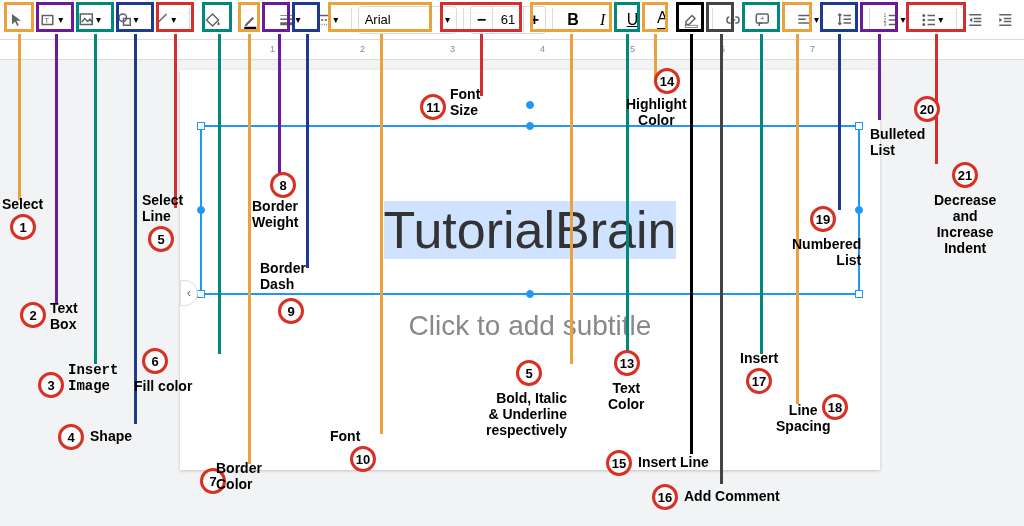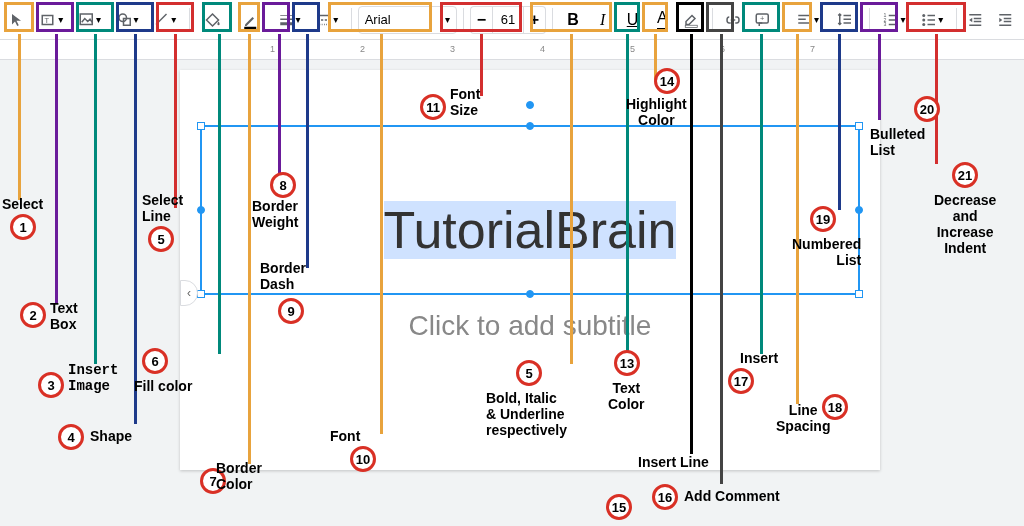--- a/index.html
+++ b/index.html
@@ -313,40 +313,40 @@
 <div class="num-circle" style="left:278px;top:298px;">9</div>
 
 <div class="label" style="left:330px;top:428px;">Font</div>
 <div class="num-circle" style="left:350px;top:446px;">10</div>
 
 <div class="num-circle" style="left:420px;top:94px;">11</div>
 <div class="label" style="left:450px;top:86px;white-space:pre-line;">Font
 Size</div>
 
 <div class="num-circle" style="left:516px;top:360px;">5</div>
-<div class="label" style="left:486px;top:390px;white-space:pre-line;text-align:left;">Bold, Italic
+<div class="label" style="left:486px;top:390px;white-space:pre-line;text-align:right;">Bold, Italic
 &amp; Underline
 respectively</div>
 
 <div class="num-circle" style="left:614px;top:350px;">13</div>
 <div class="label" style="left:608px;top:380px;white-space:pre-line;text-align:center;">Text
 Color</div>
 
 <div class="num-circle" style="left:654px;top:68px;">14</div>
 <div class="label" style="left:626px;top:96px;white-space:pre-line;text-align:center;">Highlight
 Color</div>
 
-<div class="num-circle" style="left:606px;top:450px;margin-top:44px;">15</div>
+<div class="num-circle" style="left:606px;top:450px;">15</div>
 <div class="label" style="left:638px;top:454px;">Insert Line</div>
 
 <div class="num-circle" style="left:652px;top:484px;">16</div>
 <div class="label" style="left:684px;top:488px;">Add Comment</div>
 
 <div class="label" style="left:740px;top:350px;">Insert</div>
-<div class="num-circle" style="left:728px;top:368px;">17</div>
+<div class="num-circle" style="left:746px;top:368px;">17</div>
 
 <div class="num-circle" style="left:822px;top:394px;">18</div>
 <div class="label" style="left:776px;top:402px;white-space:pre-line;text-align:center;">Line
 Spacing</div>
 
 <div class="num-circle" style="left:810px;top:206px;">19</div>
 <div class="label" style="left:792px;top:236px;white-space:pre-line;text-align:right;">Numbered
 List</div>
 
 <div class="num-circle" style="left:914px;top:96px;">20</div>

